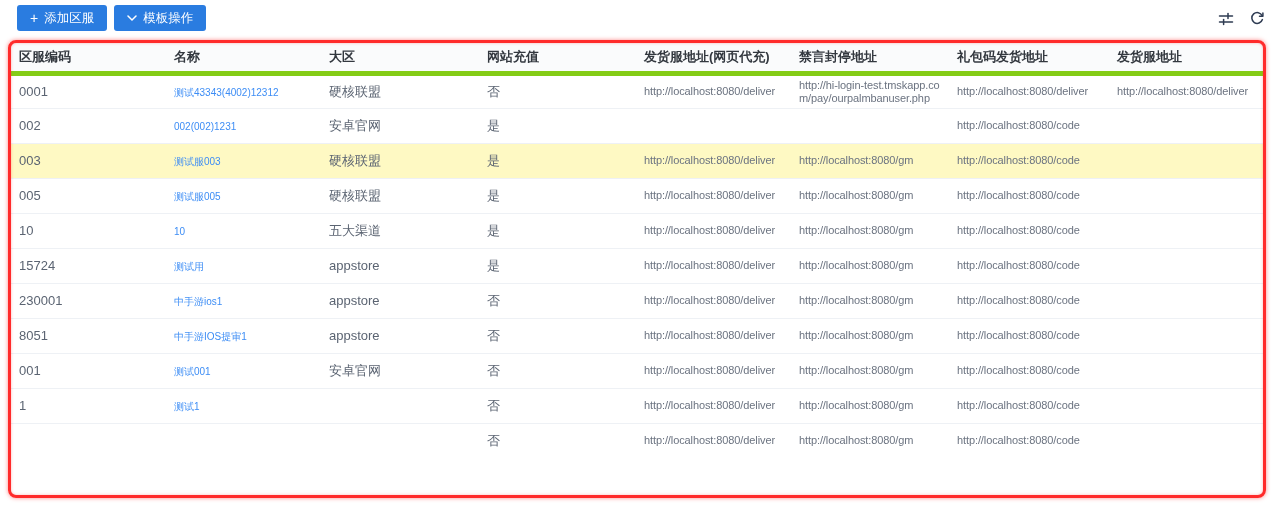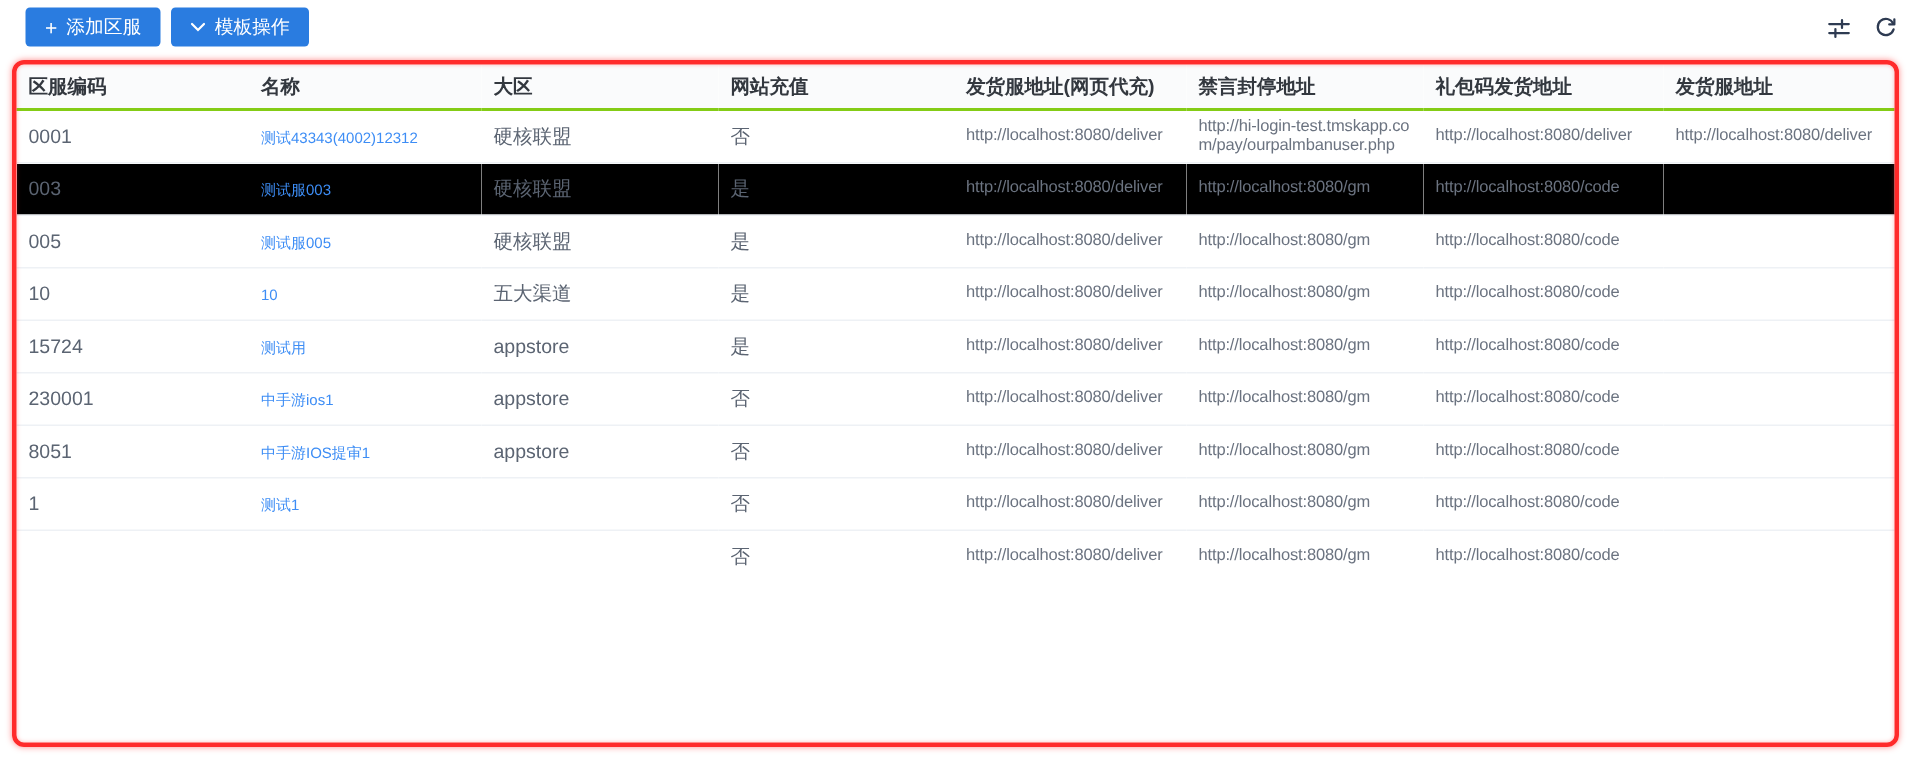--- a/index.html
+++ b/index.html
@@ -29,32 +29,32 @@
     border:3px solid #ff2b2b; border-radius:8px; pointer-events:none; z-index:9;
     box-shadow:0 0 4px rgba(255,43,43,.55), inset 0 0 3px rgba(255,43,43,.35);
   }
 
   
   .table-wrap { position:absolute; left:11px; top:43px; width:1252px; }
   table { border-collapse:collapse; table-layout:fixed; width:100%; }
   thead th {
     height:30px; background:#fafbfc; text-align:left; vertical-align:middle;
     font-size:13px; font-weight:700; color:#33383f; padding:0 8px;
-    border-bottom:2px solid #84cc16; white-space:nowrap; overflow:hidden;margin-top:37px;
+    border-bottom:5px solid #84cc16; white-space:nowrap; overflow:hidden;margin-top:37px;
   }
   tbody td {
     height:35px; padding:2px 8px; vertical-align:middle;
     font-size:13px; color:#5b6472; border-bottom:1px solid #eef1f5;
     white-space:nowrap; overflow:hidden;
   }
   tbody td.url {
     font-size:11px; letter-spacing:-0.1px; color:#6b7380;
     white-space:normal; word-break:break-all; line-height:13px;
   }
-  tbody tr.hl td { background:#000000; }
+  tbody tr.hl td { background:#fef9c3; }
   tbody tr.partial td { border-bottom:none; }
   a.name-link { color:#3d8df5; text-decoration:none; cursor:pointer; font-size:10px; }
 </style>
 </head>
 <body>
 
 <div class="toolbar">
   <button class="btn">
     <span class="ico plus">+</span>
     <span>添加区服</span>
@@ -118,20 +118,30 @@
         <tr>
           <td>0001</td>
           <td><a class="name-link">测试43343(4002)12312</a></td>
           <td>硬核联盟</td>
           <td>否</td>
           <td class="url">http://localhost:8080/deliver</td>
           <td class="url">http://hi-login-test.tmskapp.com/pay/ourpalmbanuser.php</td>
           <td class="url">http://localhost:8080/deliver</td>
           <td class="url">http://localhost:8080/deliver</td>
         </tr>
+        <tr>
+          <td>002</td>
+          <td><a class="name-link">002(002)1231</a></td>
+          <td>安卓官网</td>
+          <td>是</td>
+          <td class="url"></td>
+          <td class="url"></td>
+          <td class="url">http://localhost:8080/code</td>
+          <td class="url"></td>
+        </tr>
         <tr class="hl">
           <td>003</td>
           <td><a class="name-link">测试服003</a></td>
           <td>硬核联盟</td>
           <td>是</td>
           <td class="url">http://localhost:8080/deliver</td>
           <td class="url">http://localhost:8080/gm</td>
           <td class="url">http://localhost:8080/code</td>
           <td class="url"></td>
         </tr>
@@ -179,20 +189,30 @@
           <td>8051</td>
           <td><a class="name-link">中手游IOS提审1</a></td>
           <td>appstore</td>
           <td>否</td>
           <td class="url">http://localhost:8080/deliver</td>
           <td class="url">http://localhost:8080/gm</td>
           <td class="url">http://localhost:8080/code</td>
           <td class="url"></td>
         </tr>
         <tr>
+          <td>001</td>
+          <td><a class="name-link">测试001</a></td>
+          <td>安卓官网</td>
+          <td>否</td>
+          <td class="url">http://localhost:8080/deliver</td>
+          <td class="url">http://localhost:8080/gm</td>
+          <td class="url">http://localhost:8080/code</td>
+          <td class="url"></td>
+        </tr>
+        <tr>
           <td>1</td>
           <td><a class="name-link">测试1</a></td>
           <td></td>
           <td>否</td>
           <td class="url">http://localhost:8080/deliver</td>
           <td class="url">http://localhost:8080/gm</td>
           <td class="url">http://localhost:8080/code</td>
           <td class="url"></td>
         </tr>
         <tr class="partial">

